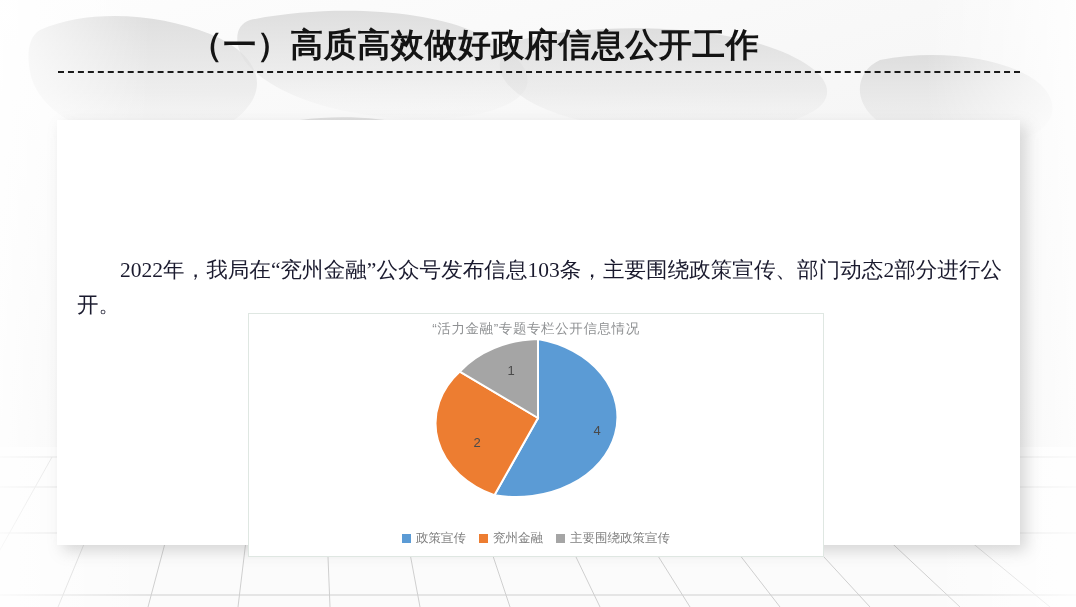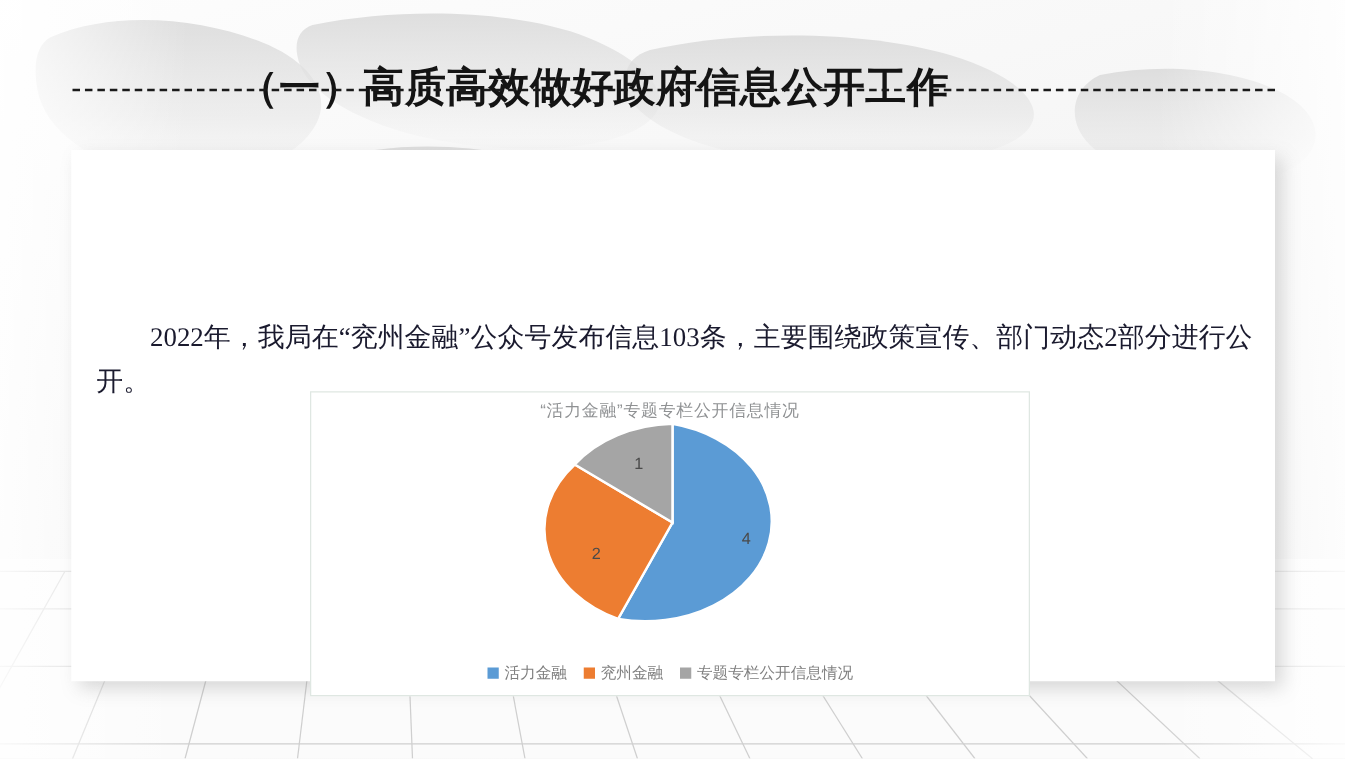--- a/index.html
+++ b/index.html
@@ -60,21 +60,20 @@
     top: 25px;
     width: 949px;
     text-align: center;
     font-family: "Liberation Serif", "DejaVu Serif", serif;
     font-weight: bold;
     font-size: 33px;
     line-height: 40px;
     letter-spacing: 0.5px;
     color: #141414;
     white-space: nowrap;
-    margin-top: 26px;
   }
 
   .title-rule {
     position: absolute;
     left: 58px;
     top: 71px;
     width: 962px;
     height: 0;
     border-top: 2px dashed #1a1a1a;
   }
@@ -262,27 +261,27 @@
 
           <text id="lbl-0" class="pie-label" x="348" y="96">4</text>
           <text id="lbl-1" class="pie-label" x="228" y="108">2</text>
           <text id="lbl-2" class="pie-label" x="262" y="36">1</text>
         </svg>
       </div>
 
       <div class="legend">
         <div class="legend-item">
           <span class="legend-swatch" id="sw-0" style="background: rgb(91, 155, 213);"></span>
-          <span>活力金融</span>
+          <span>政策宣传</span>
         </div>
         <div class="legend-item">
           <span class="legend-swatch" id="sw-1" style="background: rgb(237, 125, 49);"></span>
           <span>兖州金融</span>
         </div>
         <div class="legend-item">
           <span class="legend-swatch" id="sw-2" style="background: rgb(165, 165, 165);"></span>
-          <span>专题专栏公开信息情况</span>
+          <span>主要围绕政策宣传</span>
         </div>
       </div>
 
     </div>
   </div>
 </div>
 
 </body></html>

